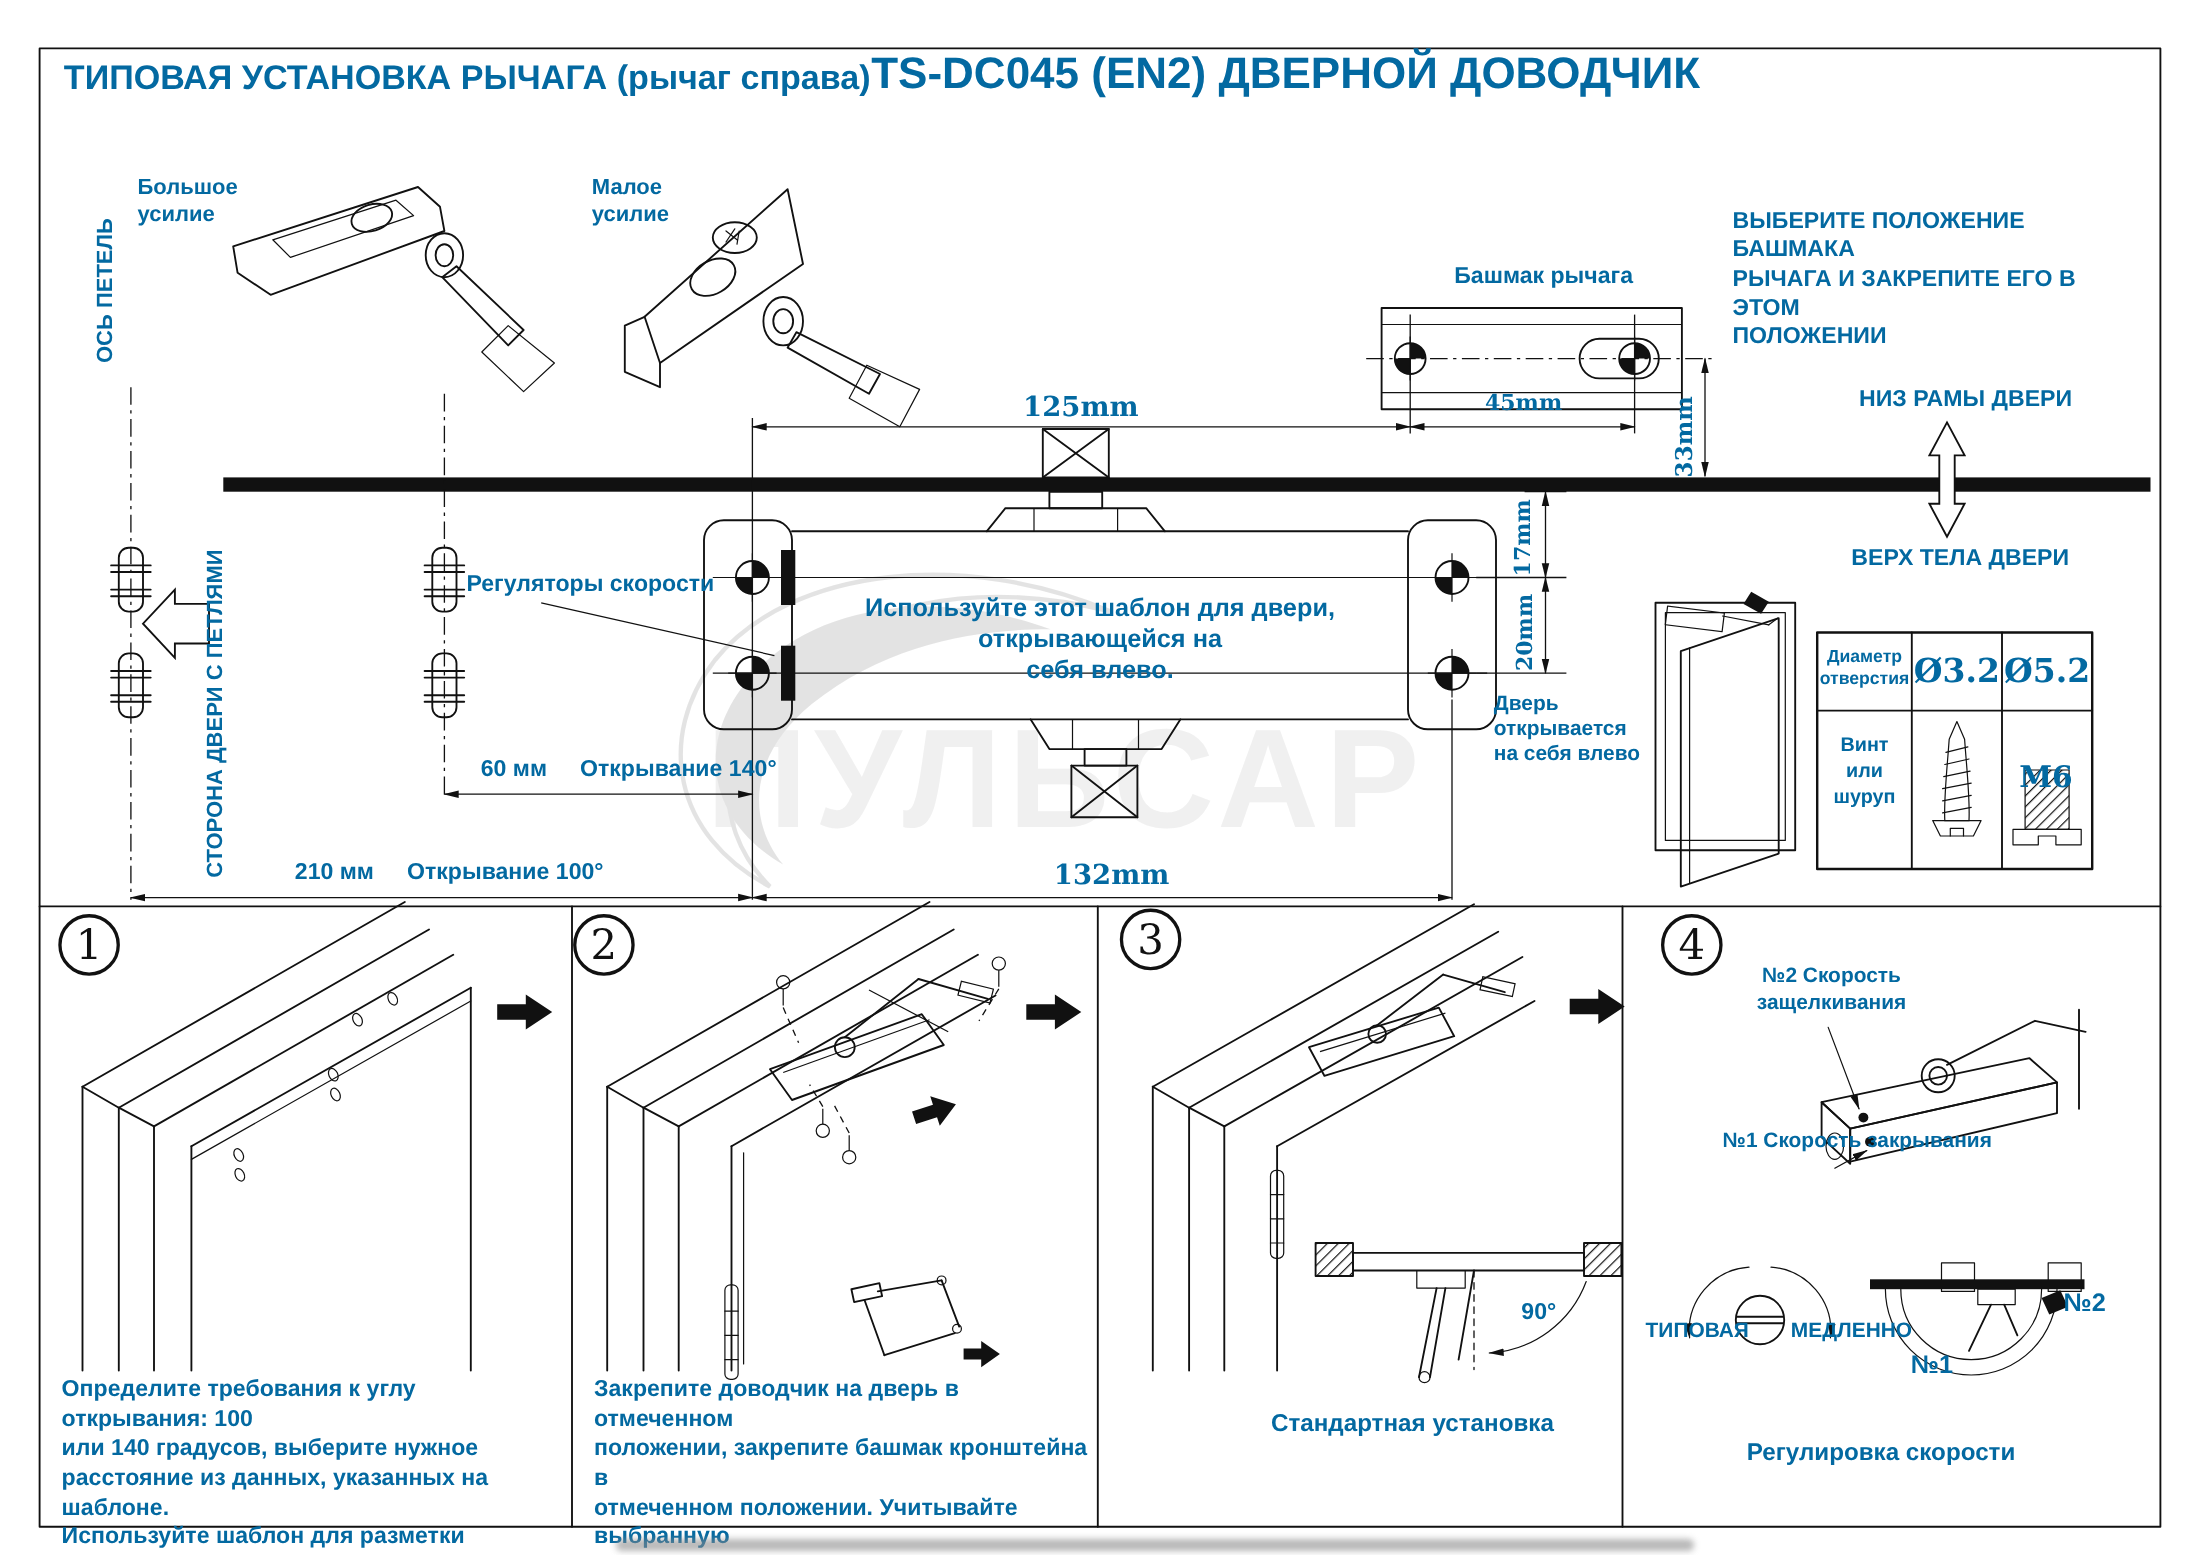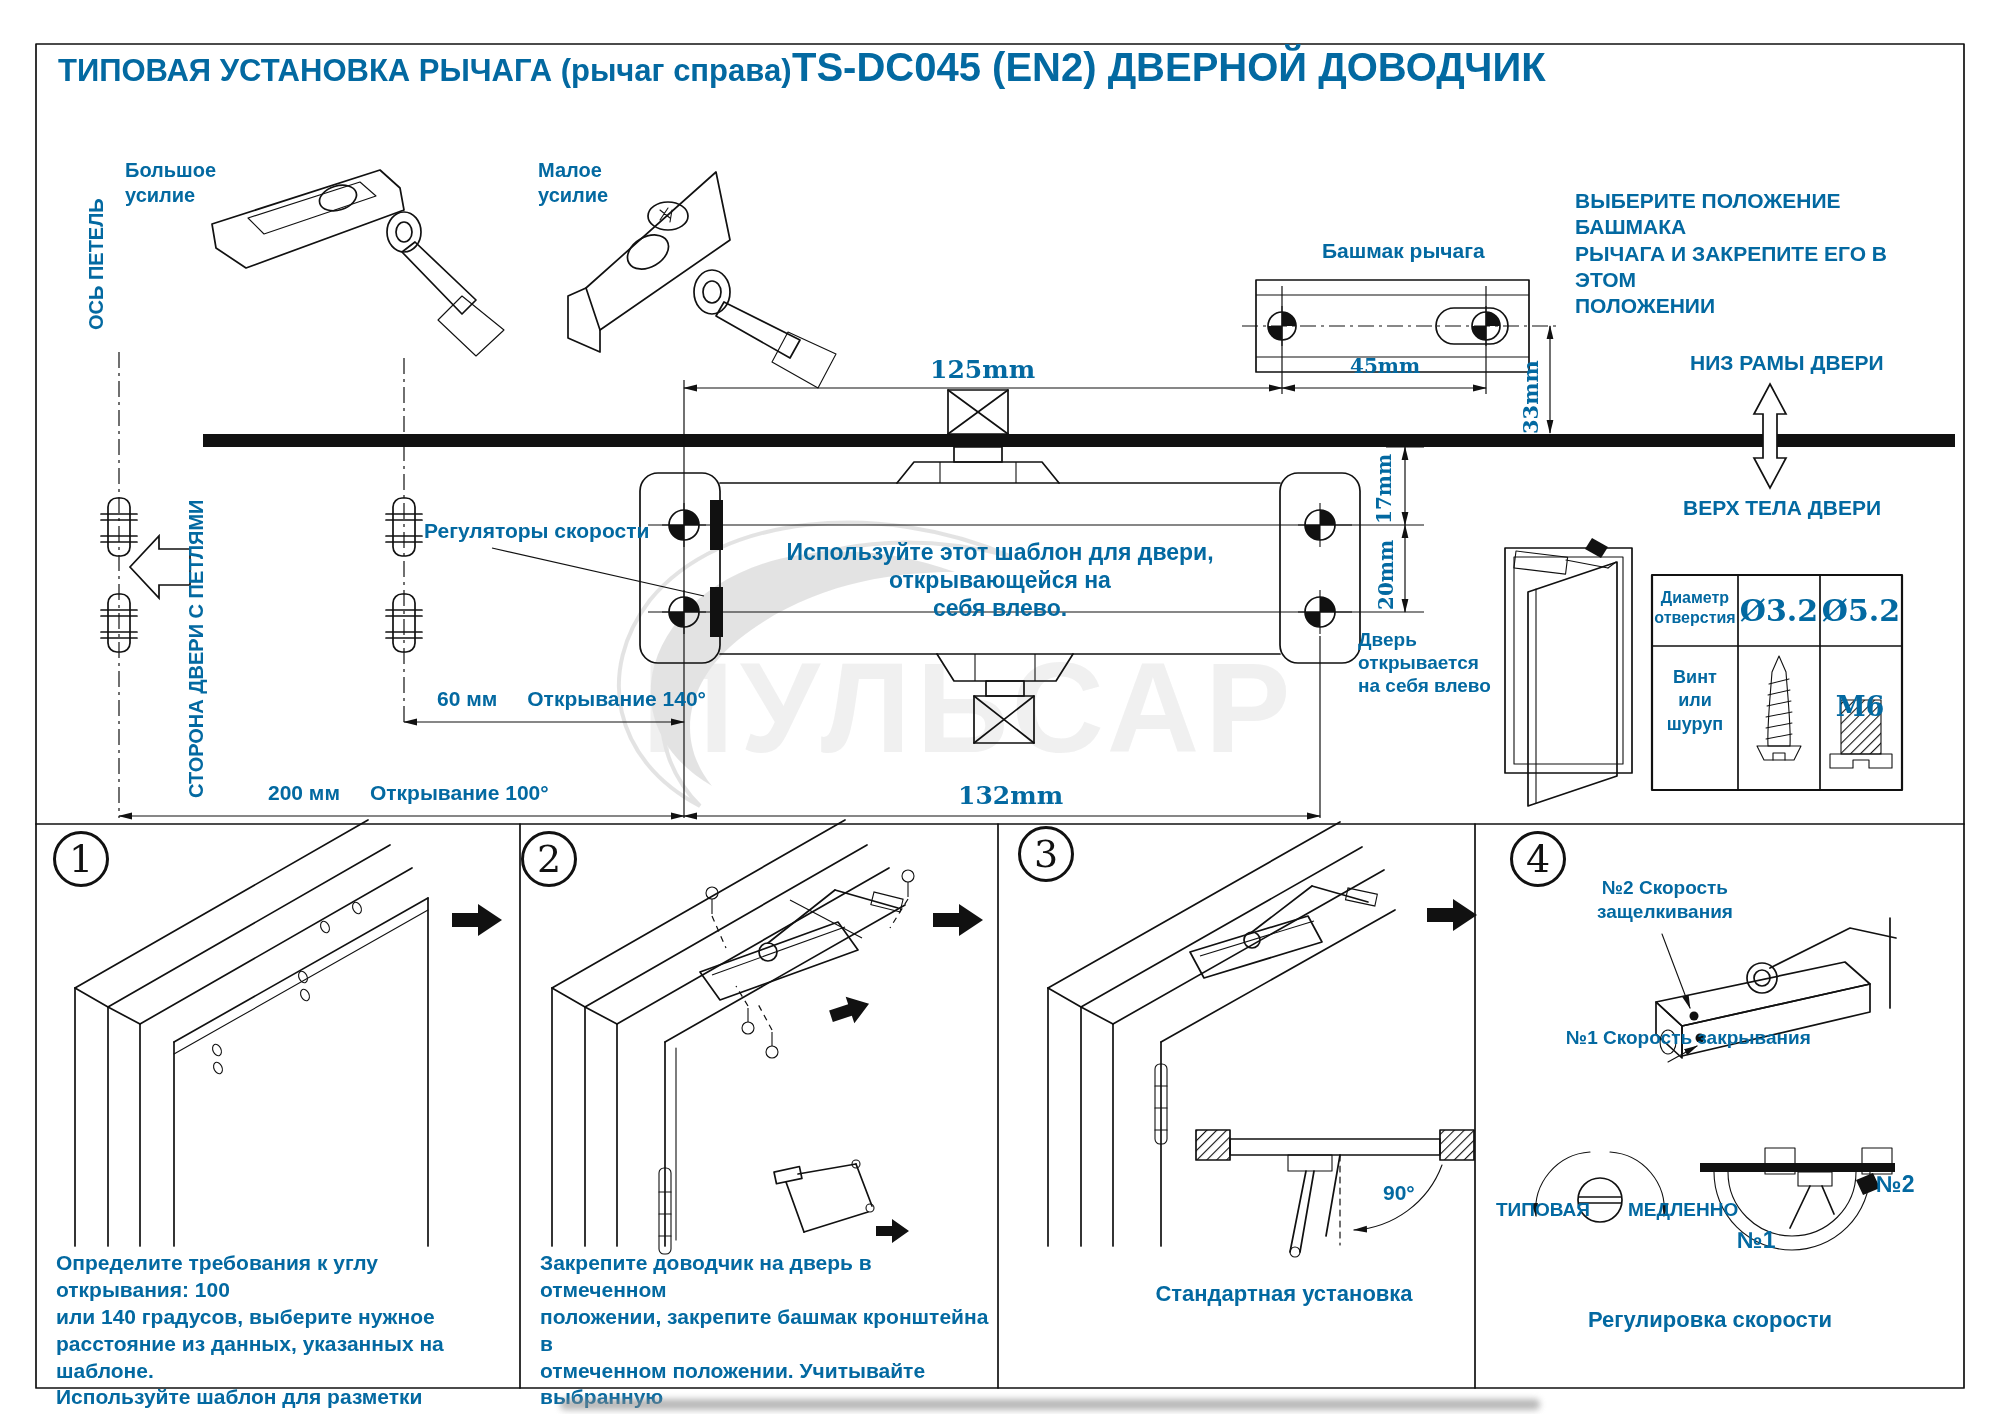--- a/index.html
+++ b/index.html
@@ -431,21 +431,21 @@
 <div class="t stencil" style="left:1350px;top:354px;font-size:20px;">45mm</div>
 <div class="t stencil vt" style="left:1518px;top:338px;height:96px;font-size:21px;">33mm</div>
 <div class="t stencil vt" style="left:1372px;top:450px;height:74px;font-size:20px;">17mm</div>
 <div class="t stencil vt" style="left:1374px;top:528px;height:82px;font-size:20px;">20mm</div>
 <div class="t stencil" style="left:958px;top:780px;font-size:25px;">132mm</div>
 <div class="t flexgap" style="left:437px;top:686px;font-size:21px;">
   <span>60 мм</span>
   <span>Открывание 140°</span>
 </div>
 <div class="t flexgap" style="left:268px;top:780px;font-size:21px;">
-  <span>200 мм</span>
+  <span>210 мм</span>
   <span>Открывание 100°</span>
 </div>
 
 <div class="t pre ctr" style="left:1652px;top:588px;width:86px;font-size:16px;line-height:1.25;">Диаметр
 отверстия</div>
 <div class="t stencil ctr" style="left:1738px;top:592px;width:82px;font-size:30px;">Ø3.2</div>
 <div class="t stencil ctr" style="left:1820px;top:592px;width:82px;font-size:30px;">Ø5.2</div>
 <div class="t pre ctr" style="left:1652px;top:666px;width:86px;font-size:18px;line-height:1.3;">Винт
 или
 шуруп</div>

